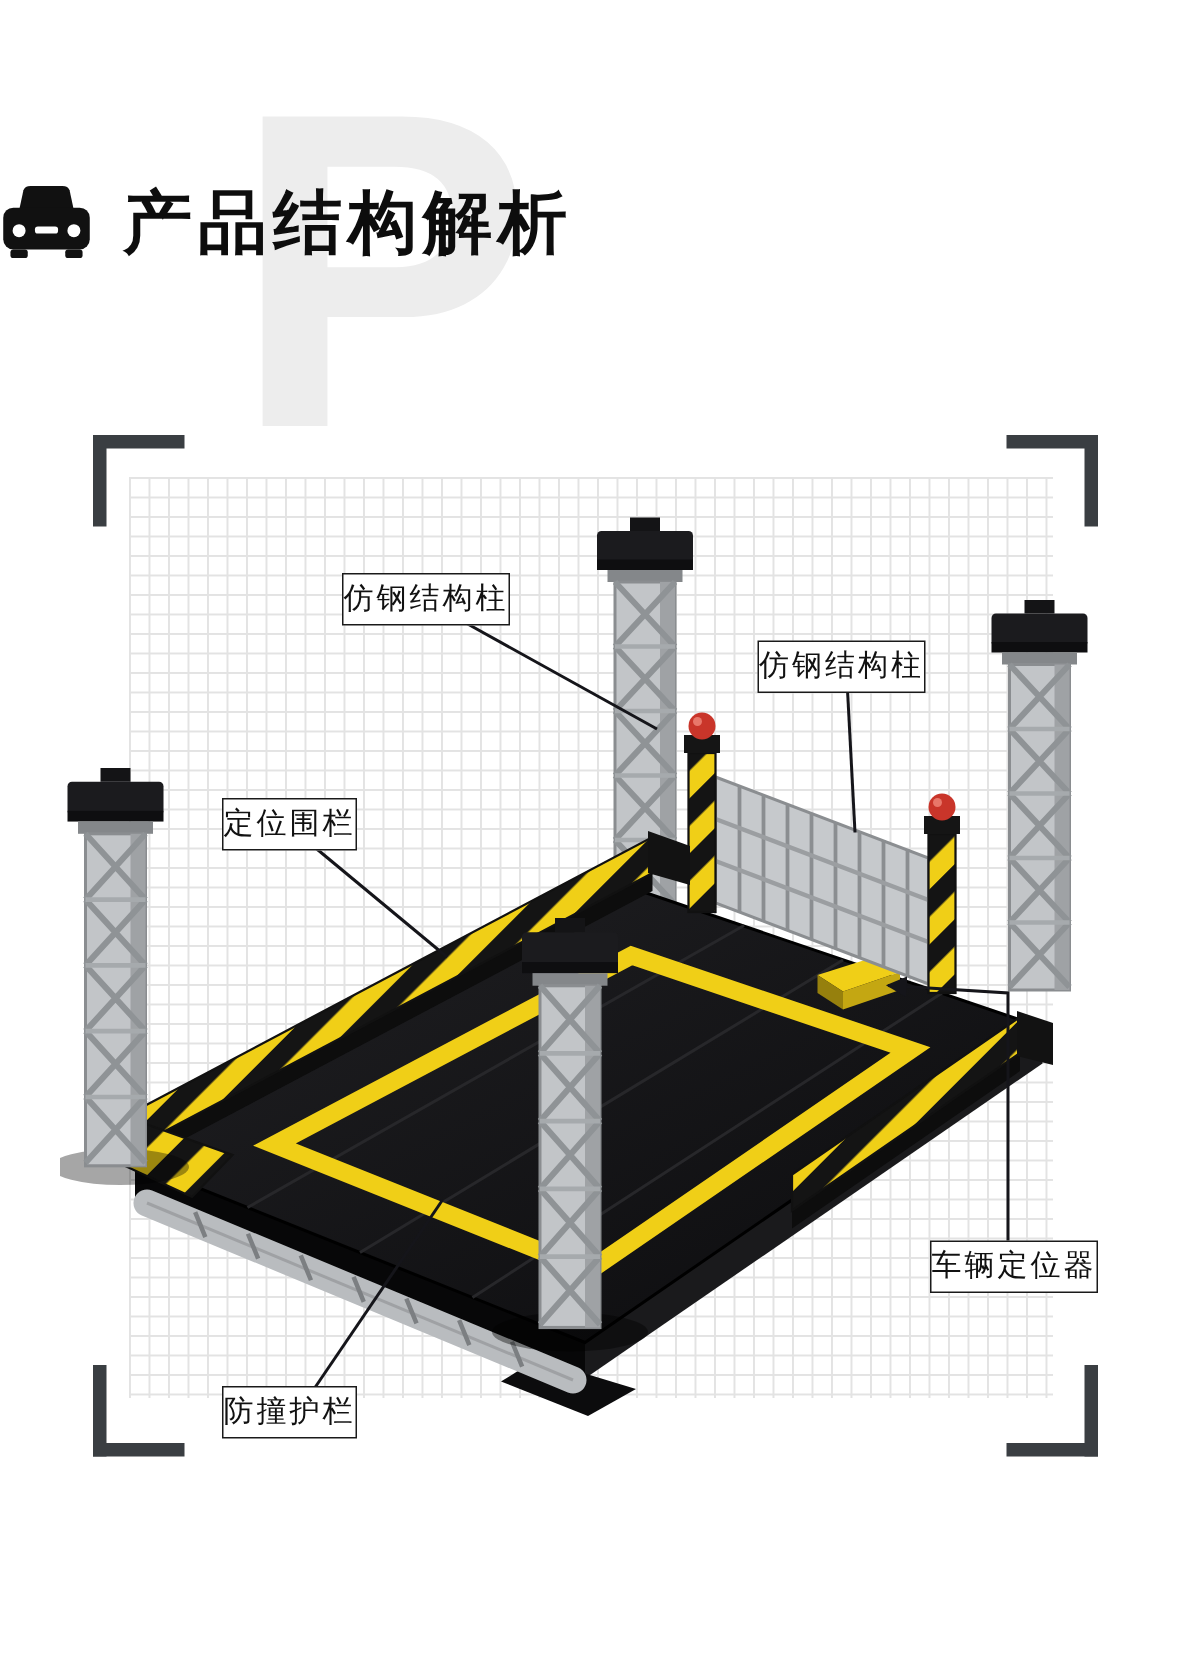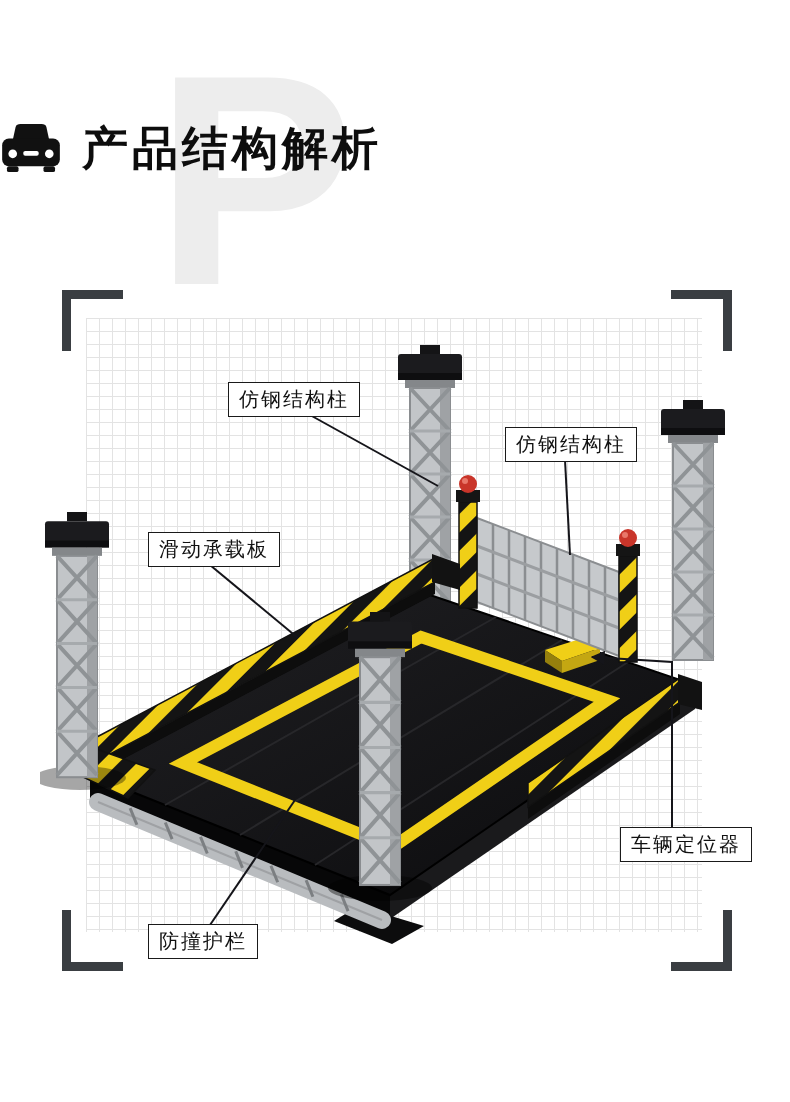--- a/index.html
+++ b/index.html
@@ -38,21 +38,21 @@
     background-size:13px 13px;
   }
   .bk{position:absolute;width:52px;height:52px;z-index:2;}
   .bk.tl{left:22px;top:0;border-top:9px solid #3a3e42;border-left:9px solid #3a3e42;}
   .bk.tr{right:18px;top:0;border-top:9px solid #3a3e42;border-right:9px solid #3a3e42;}
   .bk.bl{left:22px;bottom:14px;border-bottom:9px solid #3a3e42;border-left:9px solid #3a3e42;}
   .bk.br{right:18px;bottom:14px;border-bottom:9px solid #3a3e42;border-right:9px solid #3a3e42;}
   .model{position:absolute;left:0;top:0;width:710px;height:695px;z-index:1;}
   .part-label{
     position:absolute;z-index:3;background:#fff;border:1px solid #1a1a1a;
-    padding:3px 10px;font-size:20px;letter-spacing:2px;color:#111;
+    padding:3px 0;font-size:20px;letter-spacing:2px;color:#111;
     white-space:nowrap;line-height:1.35;
   }
   .lbl-steel-column{left:188px;top:92px;}
   .lbl-crash-rail{left:465px;top:137px;}
   .lbl-positioning-fence{left:108px;top:242px;}
   .lbl-vehicle-positioner{left:580px;top:537px;}
   .lbl-sliding-plate{left:108px;top:634px;}
 </style>
 </head>
 <body>
@@ -178,18 +178,18 @@
         <path d="M270 125 L398 196"></path>
         <path d="M525 170 L530 265"></path>
         <path d="M170 275 L258 348"></path>
         <path d="M632 538 L632 372 L552 367" marker-end="url(#arr)"></path>
         <path d="M170 635 L255 510"></path>
       </g>
     </svg>
 
     <div class="part-label lbl-steel-column">仿钢结构柱</div>
     <div class="part-label lbl-crash-rail">仿钢结构柱</div>
-    <div class="part-label lbl-positioning-fence">滑动承载板</div>
+    <div class="part-label lbl-positioning-fence">定位围栏</div>
     <div class="part-label lbl-vehicle-positioner">车辆定位器</div>
     <div class="part-label lbl-sliding-plate">防撞护栏</div>
   </div>
 
 </div>
 
 </body></html>

